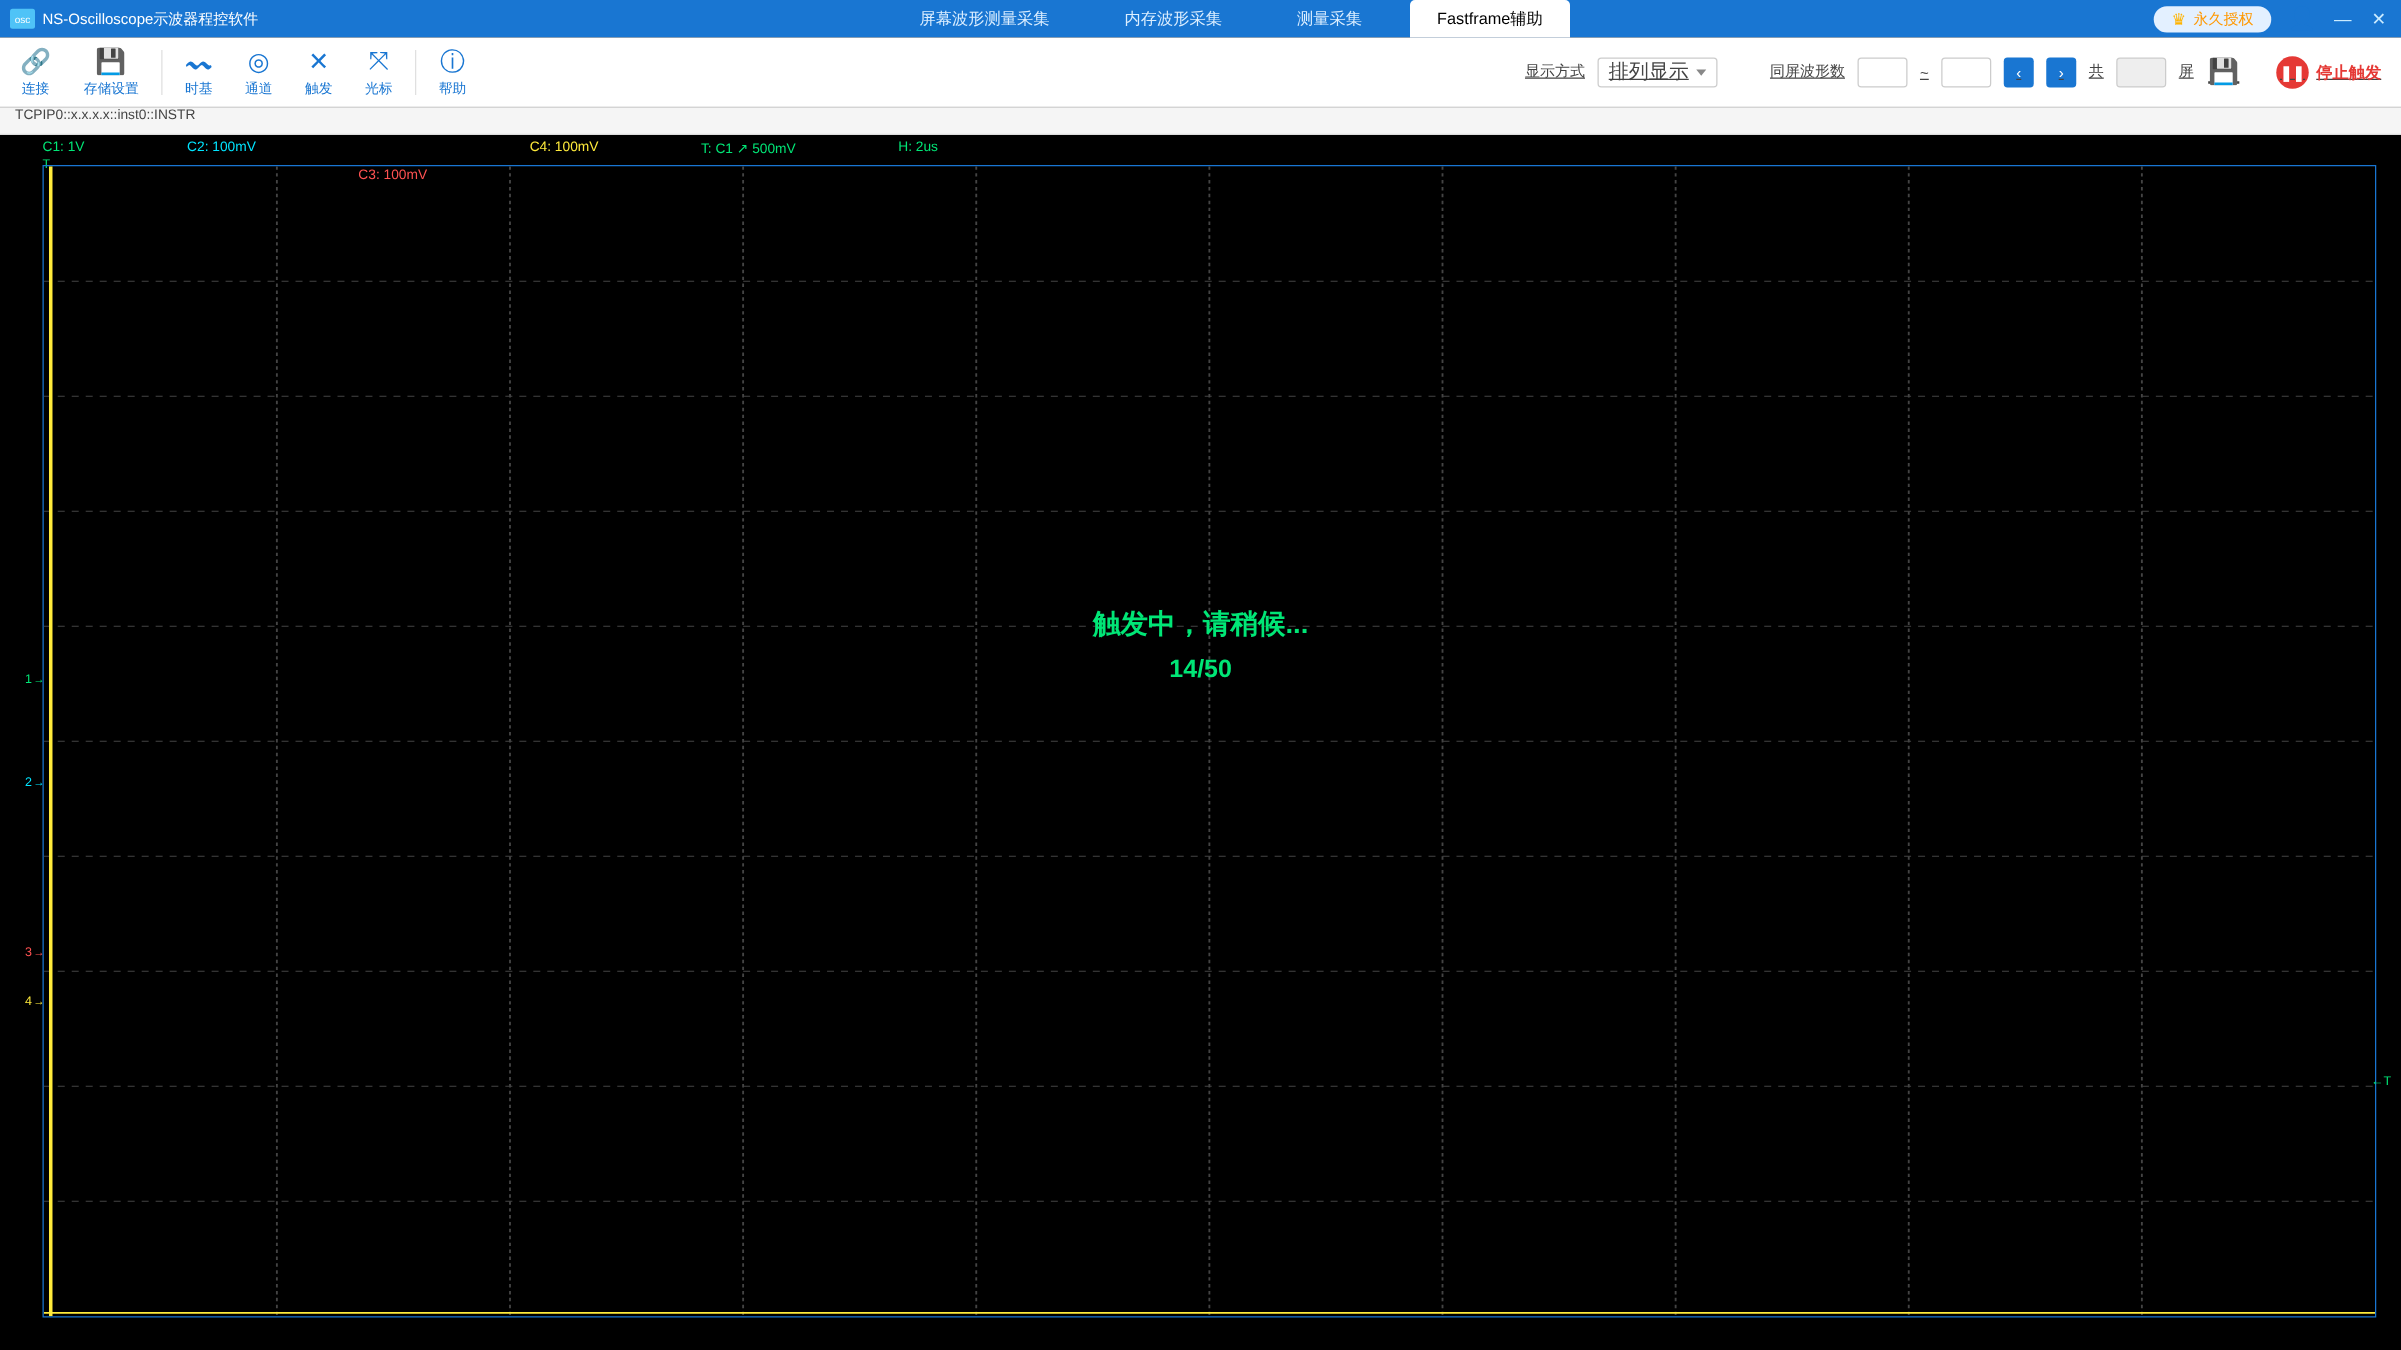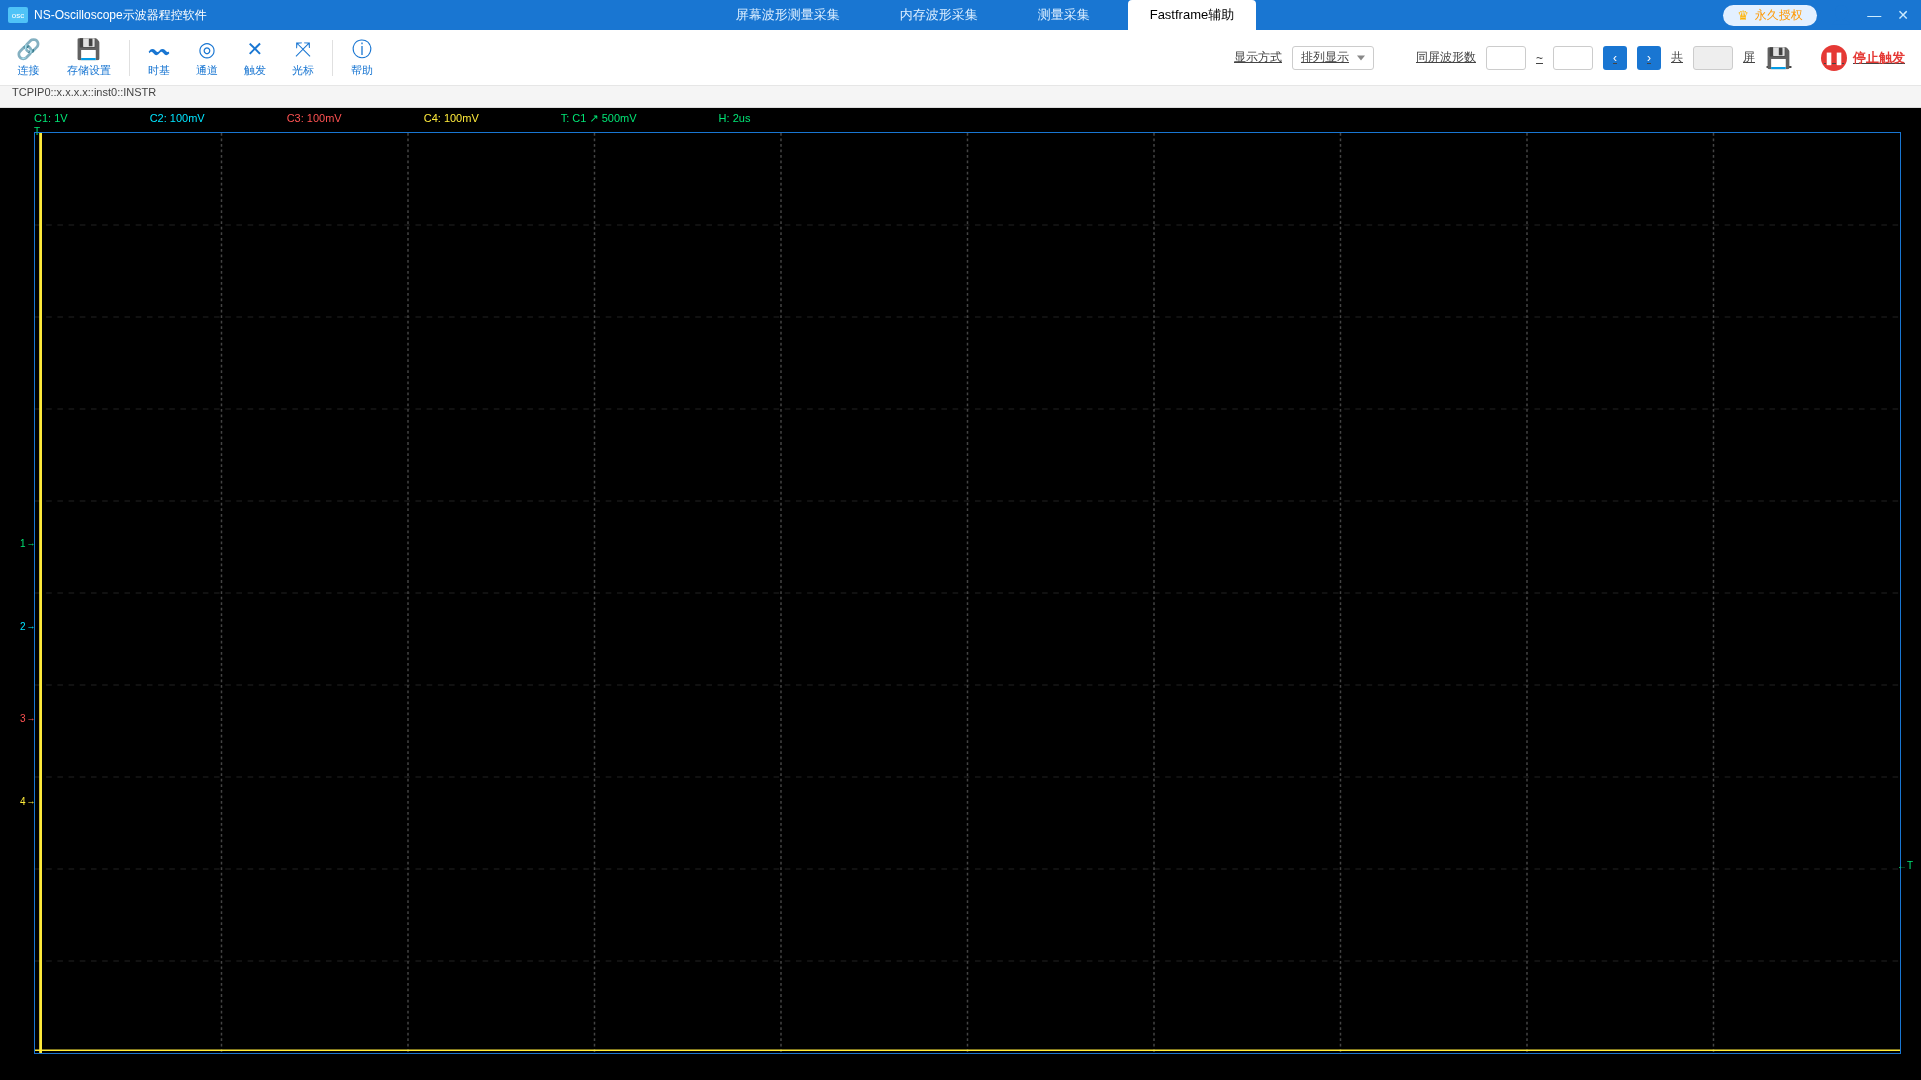--- a/index.html
+++ b/index.html
@@ -19,36 +19,36 @@
 .win-btn { cursor: pointer; }
 
 
 .toolbar { height: 56px; background: #fff; display: flex; align-items: center; padding: 0 16px; border-bottom: 1px solid #e6e6e6; }
 .tool-group { display: flex; gap: 26px; }
 .tool-item { display: flex; flex-direction: column; align-items: center; gap: 2px; cursor: pointer; color: #1976d2; }
 .tool-item .ticon { font-size: 20px; height: 24px; display: flex; align-items: center; }
 .tool-item .tlabel { font-size: 11px; color: #1976d2; }
 .tool-sep { width: 1px; height: 36px; background: #e0e0e0; margin: 0 18px; }
 .toolbar-right { margin-left: auto; display: flex; align-items: center; gap: 10px; font-size: 12px; color: #444; text-decoration: underline; }
-.sel { border: 1px solid #ccc; border-radius: 3px; height: 24px; padding: 0 22px 0 8px; font-size: 12px; position: relative; display: inline-flex; align-items: center; min-width: 82px; background: #fff; }
+.sel { border: 1px solid #ccc; border-radius: 3px; height: 24px; padding: 0 22px 0 8px; font-size: 16px; position: relative; display: inline-flex; align-items: center; min-width: 82px; background: #fff; }
 .sel::after { content: ""; position: absolute; right: 8px; top: 50%; width: 0; height: 0; border-left: 4px solid transparent; border-right: 4px solid transparent; border-top: 5px solid #888; transform: translateY(-50%); }
 .num-input { border: 1px solid #ccc; border-radius: 3px; height: 24px; width: 40px; font-size: 12px; text-align: center; }
 .nav-btn { width: 24px; height: 24px; background: #1976d2; color: #fff; border-radius: 3px; display: inline-flex; align-items: center; justify-content: center; cursor: pointer; font-size: 12px; }
 .save-btn { width: 28px; height: 28px; color: #1976d2; display: inline-flex; align-items: center; justify-content: center; font-size: 20px; cursor: pointer; }
 .stop-btn { display: flex; align-items: center; gap: 6px; color: #e53935; font-size: 13px; font-weight: bold; cursor: pointer; margin-left: 18px; }
 .stop-btn .pause-circ { width: 26px; height: 26px; border-radius: 50%; background: #e53935; display: flex; align-items: center; justify-content: center; color: #fff; font-size: 12px; }
 
 
 .addr-bar { height: 22px; background: #f5f5f5; border-bottom: 1px solid #ddd; font-size: 11px; color: #444; padding: 0 12px; display: flex; }
 
 
 .scope-wrap { position: relative; width: 100%; height: calc(1080px - 30px - 56px - 22px); background: #000; }
 .scope-header { height: 20px; display: flex; align-items: center; font-size: 11px; padding-left: 34px; gap: 82px; }
 .ch-info { white-space: nowrap; }
-.c1 { color: #00e676; } .c2 { color: #00e5ff; } .c3 { color: #ff5252; } .c4 { color: #ffeb3b; }
+.c1 { color: #00e676; } .c2 { color: #00e5ff; } .c3 { color: #ff5252; margin-top: 44px; } .c4 { color: #ffeb3b; }
 .trig-info { color: #00e676; }
 .h-info { color: #00e676; }
 
 .plot { position: absolute; left: 34px; right: 20px; top: 24px; bottom: 26px; border: 1px solid #1976d2; }
 .grid-svg { position: absolute; inset: 0; width: 100%; height: 100%; }
 
 .left-markers { position: absolute; left: 20px; top: 24px; bottom: 26px; width: 14px; }
 .lm { position: absolute; font-size: 10px; display: flex; align-items: center; gap: 1px; }
 .lm .arrow { font-size: 9px; }
 
@@ -210,14 +210,18 @@
           <line x1="80" y1="0" x2="80" y2="100"></line>
         <line x1="90" y1="0" x2="90" y2="100"></line>
       </g>
       <line x1="0.3" y1="0" x2="0.3" y2="100" stroke="#ffeb3b" stroke-width="0.15"></line>
       <line x1="0" y1="99.7" x2="100" y2="99.7" stroke="#ffeb3b" stroke-width="0.15"></line>
     </svg>
   </div>
 
   <span class="trig-marker-right" style="top:calc(24px + (100% - 50px)*0.79);">←<span>T</span></span>
 
+  <div class="center-msg">
+    <div class="line1">触发中，请稍候...</div>
+    <div class="line2">14/50</div>
+  </div>
 
 </div>
 
 </body></html>

